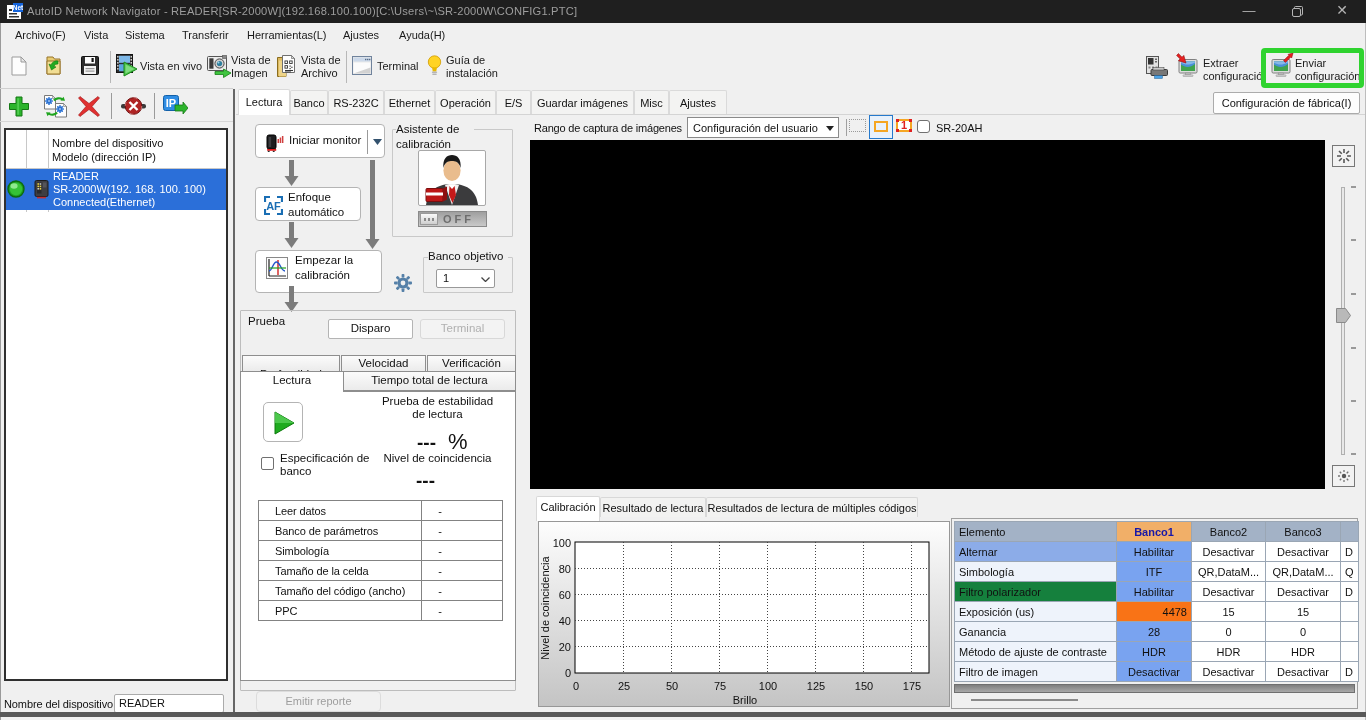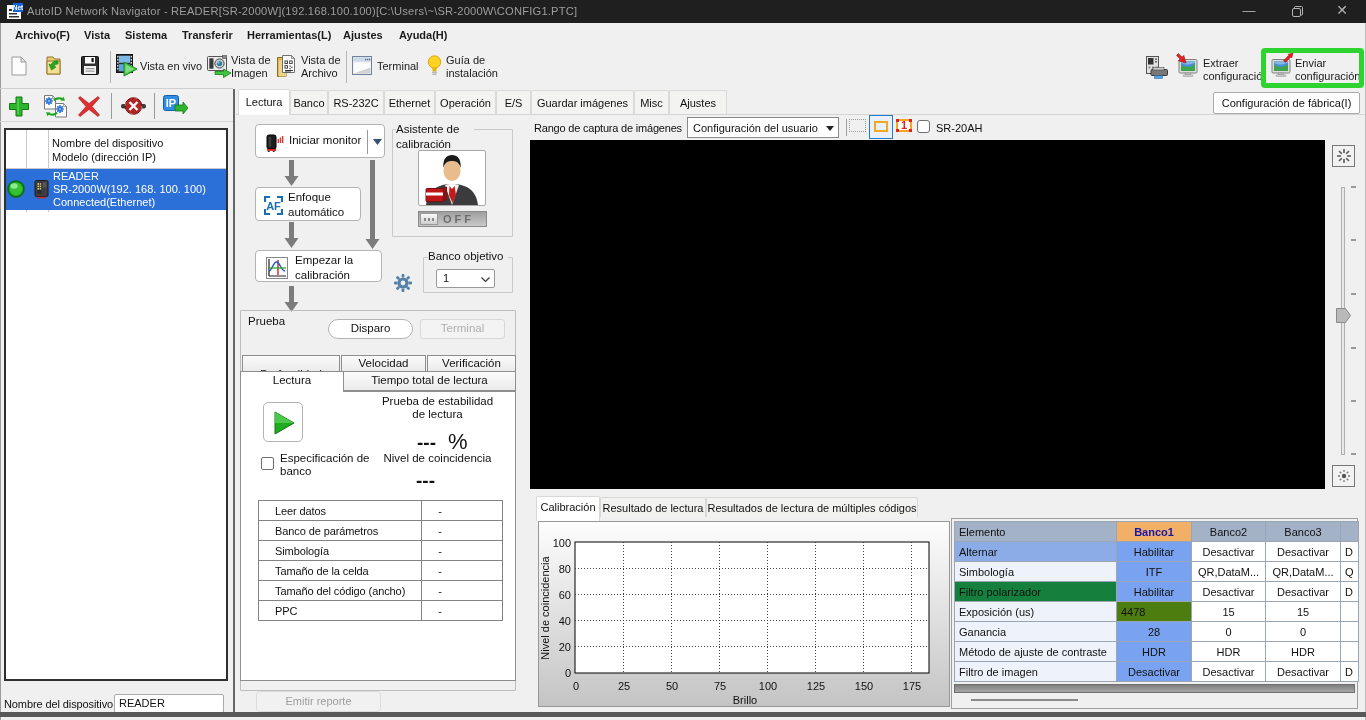--- a/index.html
+++ b/index.html
@@ -6,21 +6,21 @@
 html,body { width:1366px; height:720px; overflow:hidden; }
 #win { position:relative; width:1366px; height:720px; background:#f0f0f0;
   font-family:"Liberation Sans", sans-serif; font-size:11px; color:#111; }
 .abs { position:absolute; }
 
 #titlebar { position:absolute; left:0; top:0; width:1366px; height:23px; background:#1f1f1f; }
 #titletext { position:absolute; left:27px; top:5px; font-size:11.5px; color:#9d9d9d; letter-spacing:0.2px; transform:scaleX(0.97); transform-origin:left center; }
 .winbtn { position:absolute; top:0; width:46px; height:23px; color:#b4b4b4; text-align:center; line-height:21px; font-size:13px; }
 
 #menubar { position:absolute; left:0; top:23px; width:1366px; height:24px; background:#f0f0f0; }
-.menuitem { position:absolute; top:6px; font-size:11px; color:#1a1a1a;font-weight:bold; }
+.menuitem { position:absolute; top:6px; font-size:11px; color:#1a1a1a; }
 
 #toolbar1 { position:absolute; left:0; top:47px; width:1366px; height:42px; background:#f0f0f0; }
 .tbtext { position:absolute; font-size:11px; color:#1a1a1a; line-height:13px; }
 .vsep { position:absolute; width:1px; background:#b8b8b8; }
 
 #greenbox { position:absolute; left:1261px; top:48px; width:103px; height:40px; border:5px solid #2fd32f; border-radius:4px; }
 
 #leftdivider { position:absolute; left:233px; top:89px; width:2px; height:627px; background:#666; }
 #devbox { position:absolute; left:4px; top:128px; width:224px; height:553px; background:#fff; border:2px solid #2f2f2f; }
 #devsel { position:absolute; left:0px; top:39px; width:220px; height:41px; background:#2b6fd9; }
@@ -319,21 +319,21 @@
   <svg class="abs" style="left:8px;top:8px" width="19" height="19" viewBox="0 0 19 19">
     <path d="M1 6 V1 H6 M13 1 H18 V6 M18 13 V18 H13 M6 18 H1 V13" fill="none" stroke="#1a6eb4" stroke-width="2.2"></path>
     <text x="9.5" y="14" font-size="11" font-weight="bold" fill="#1a6eb4" text-anchor="middle" font-family="Liberation Sans">AF</text>
   </svg>
   <span style="position:absolute;left:32px;top:2px;line-height:15px">Enfoque<br>automático</span>
 </div>
 <svg class="garrow" style="left:284px;top:222px" width="15" height="26" viewBox="0 0 15 26">
       <rect x="5" y="0" width="5" height="17" fill="#7c7c7c"></rect>
       <path d="M0.5 16 h14 L7.5 26 Z" fill="#7c7c7c"></path>
     </svg>
-<div class="flowbtn" style="left:255px;top:250px;width:127px;height:32px">
+<div class="flowbtn" style="left:255px;top:250px;width:127px;height:43px">
   <svg class="abs" style="left:10px;top:6px" width="22" height="22" viewBox="0 0 22 22">
     <rect x="0.5" y="0.5" width="21" height="21" fill="#fdfdfd" stroke="#888"></rect>
     <path d="M3 19 V2 M3 19 H20" stroke="#222" stroke-width="1.2" fill="none"></path>
     <path d="M12 18 V3" stroke="#d02020" stroke-width="1.4"></path>
     <path d="M3 14 C6 14 7 5 10.5 5 C14 5 15 14 19 14" stroke="#2255cc" stroke-width="1.4" fill="none"></path>
     <path d="M3 11 H20" stroke="#22a022" stroke-width="1.2"></path>
   </svg>
   <span style="position:absolute;left:39px;top:2px;line-height:15px">Empezar la<br>calibración</span>
 </div>
 <svg class="garrow" style="left:284px;top:286px" width="15" height="26" viewBox="0 0 15 26">
@@ -385,21 +385,21 @@
 <div class="grplabel" style="left:428px;top:250px;width:80px">Banco objetivo</div>
 <div style="position:absolute;left:436px;top:269px;width:59px;height:19px;background:#fff;border:1px solid #999;border-radius:2px">
   <span style="position:absolute;left:6px;top:2px">1</span>
   <svg class="abs" style="left:44px;top:7px" width="9" height="5" viewBox="0 0 9 5">
         <path d="M0.5 0.5 L4.5 4.5 L8.5 0.5" stroke="#444" stroke-width="1.3" fill="none"></path>
       </svg>
 </div>
 
 <div class="grp" style="left:240px;top:310px;width:276px;height:381px;border-color:#bdbdbd"></div>
 <div class="grplabel" style="left:248px;top:315px">Prueba</div>
-<div class="flowbtn" style="left:328px;top:319px;width:85px;height:20px;border-radius:10px;text-align:center;padding-top:2px">Disparo</div>
+<div class="flowbtn" style="left:328px;top:319px;width:85px;height:20px;border-radius:2px;text-align:center;padding-top:2px">Disparo</div>
 <div class="flowbtn" style="left:420px;top:319px;width:85px;height:20px;border-radius:3px;text-align:center;padding-top:2px;background:#f3f3f3;border-color:#d8d8d8;color:#b0b0b0">Terminal</div>
 <div class="ptab" style="left:242px;top:355px;width:98px;height:17px;padding-top:12px">Profundidad</div>
 <div class="ptab" style="left:341px;top:355px;width:85px;height:17px;padding-top:1px">Velocidad</div>
 <div class="ptab" style="left:427px;top:355px;width:89px;height:17px;padding-top:1px">Verificación</div>
 <div style="position:absolute;left:240px;top:391px;width:276px;height:290px;background:#fff;border:1px solid #8e8e8e"></div>
 <div class="ptab" style="left:343px;top:371px;width:173px;height:20px;padding-top:2px">Tiempo total de lectura</div>
 <div class="ptab" style="left:240px;top:371px;width:104px;height:21px;padding-top:2px;background:#fff;border-bottom:none;z-index:3">Lectura</div>
 <div class="flowbtn" style="left:263px;top:402px;width:40px;height:40px;border-radius:5px">
   <svg class="abs" style="left:9px;top:8px" width="22" height="24" viewBox="0 0 22 24">
     <path d="M2 1 L21 12 L2 23 Z" fill="#1fab1f" stroke="#0d7a0d"></path>
@@ -553,21 +553,21 @@
         </tr>
   <tr>
           <td style="background:#15803d">Filtro polarizador</td>
           <td style="background:#79a3f0;text-align:center">Habilitar</td>
           <td style="background:#fff;text-align:center">Desactivar</td>
           <td style="background:#fff;text-align:center">Desactivar</td>
           <td style="background:#fff">D</td>
         </tr>
   <tr>
           <td style="background:#eef3fb">Exposición (us)</td>
-          <td style="background:#4d7c0f;text-align:left">4478</td>
+          <td style="background:#f97316;text-align:right">4478</td>
           <td style="background:#fff;text-align:center">15</td>
           <td style="background:#fff;text-align:center">15</td>
           <td style="background:#fff"></td>
         </tr>
   <tr>
           <td style="background:#eef3fb">Ganancia</td>
           <td style="background:#79a3f0;text-align:center">28</td>
           <td style="background:#fff;text-align:center">0</td>
           <td style="background:#fff;text-align:center">0</td>
           <td style="background:#fff"></td>

